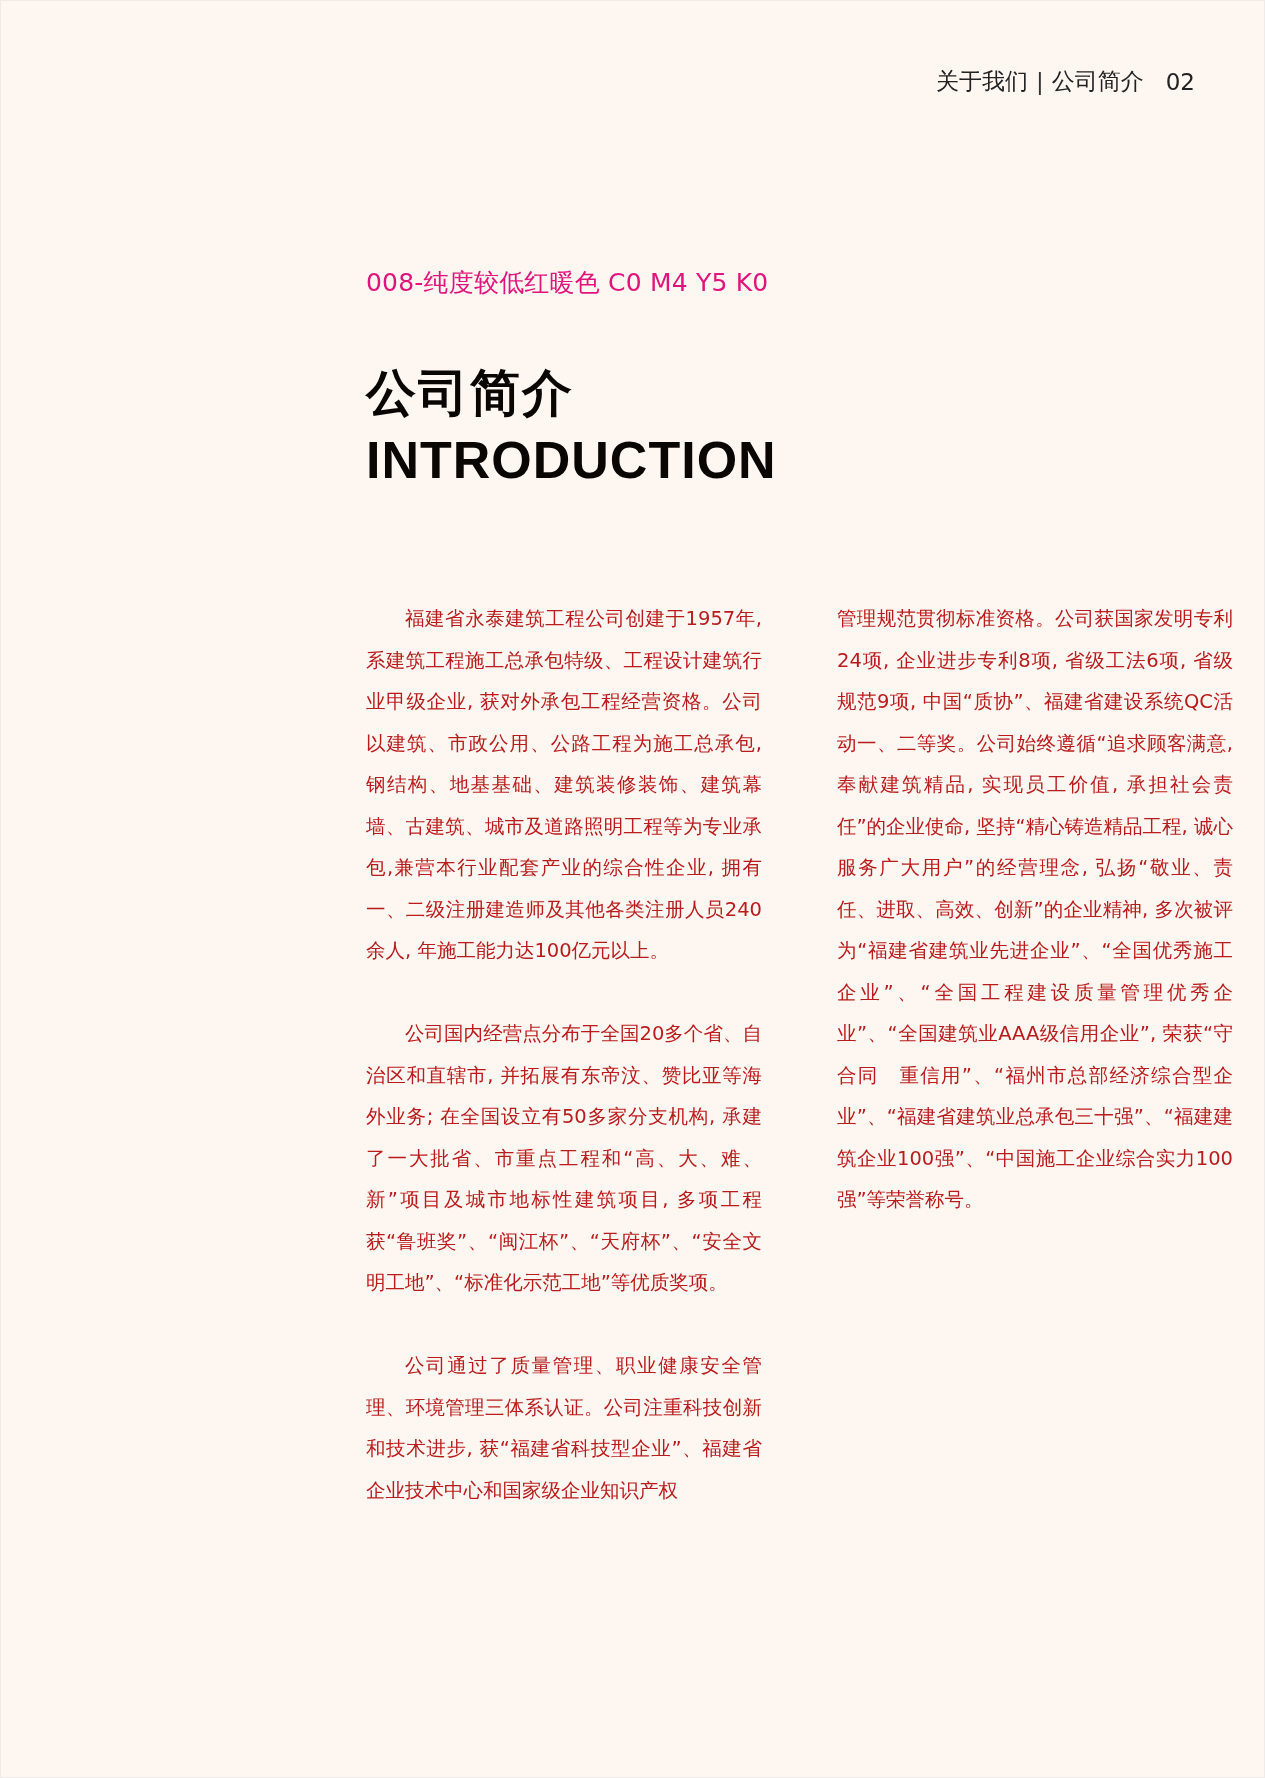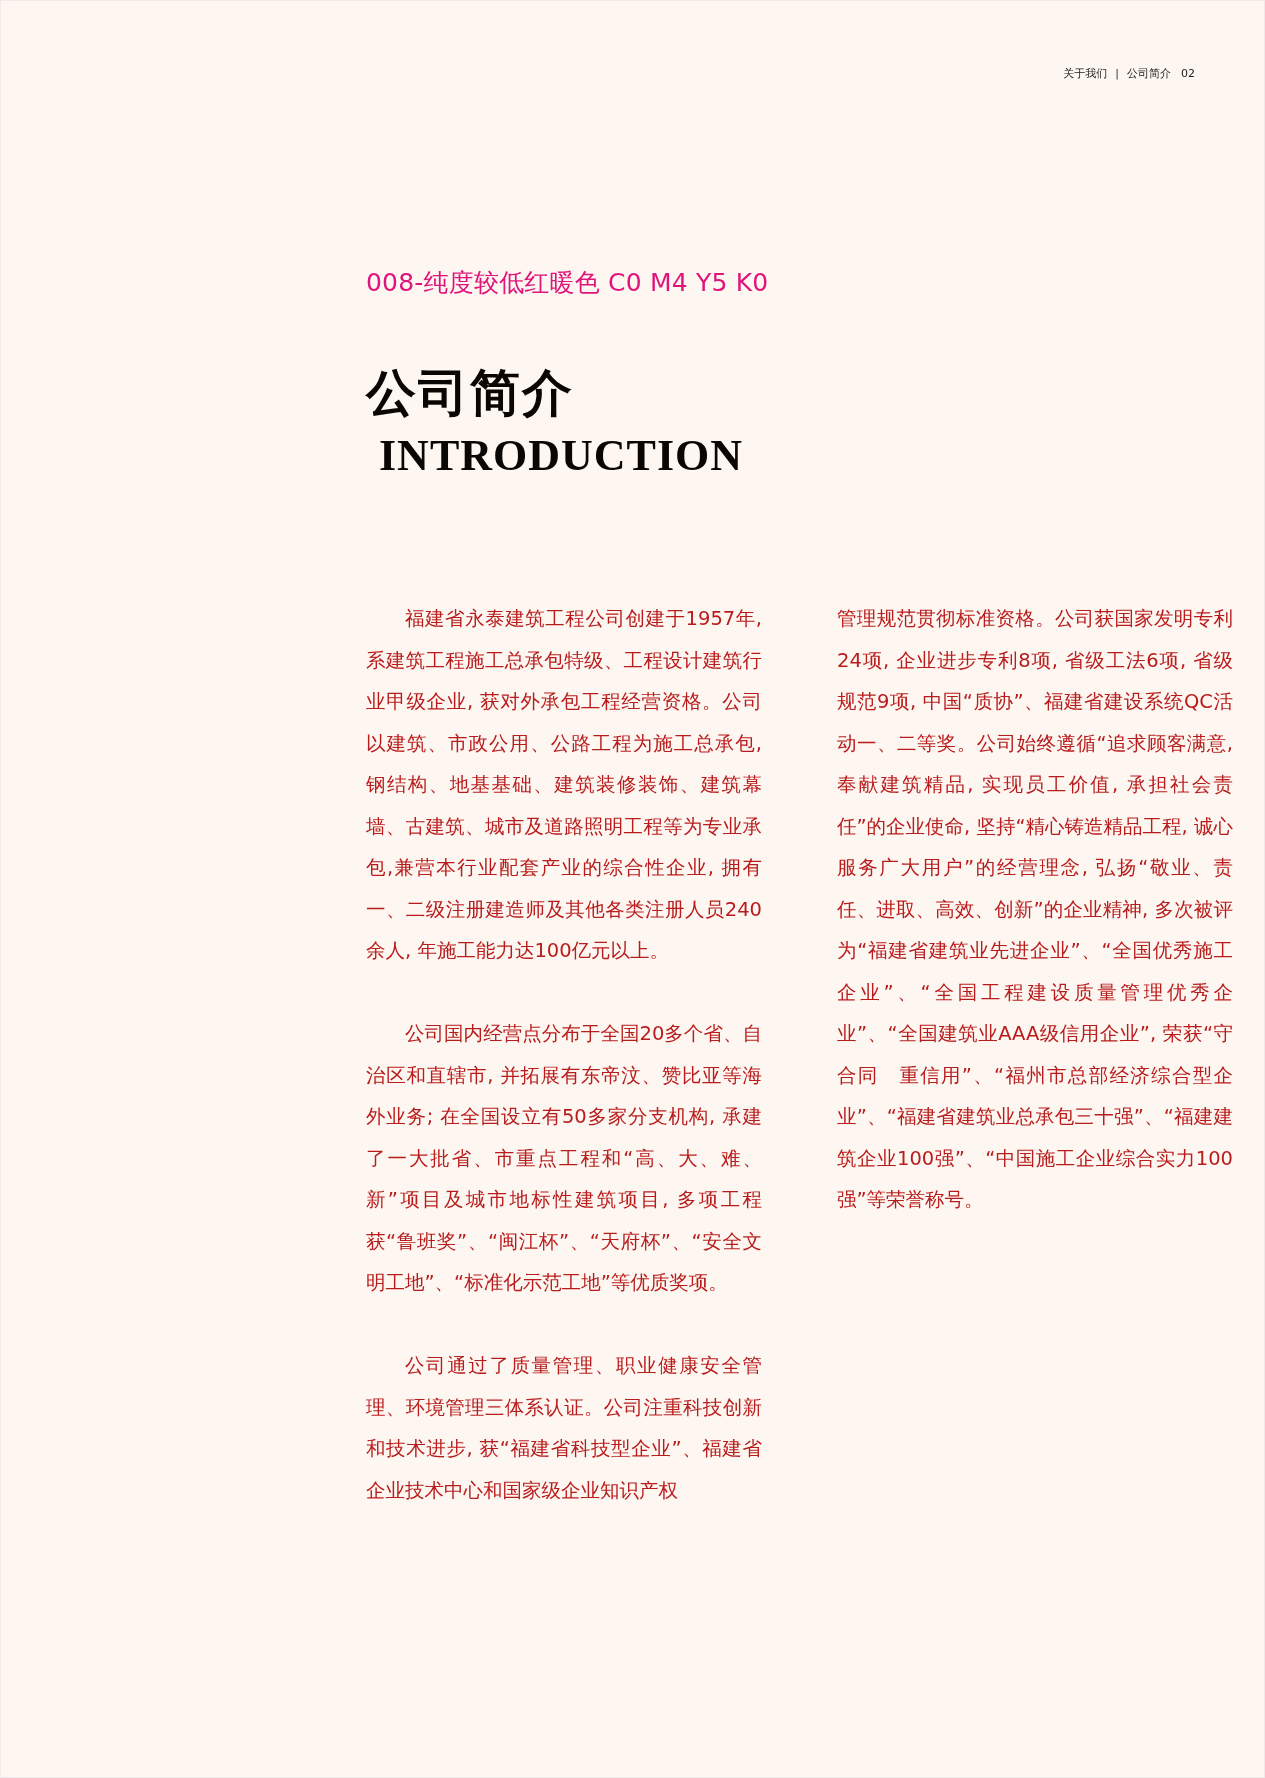--- a/index.html
+++ b/index.html
@@ -10,41 +10,41 @@
     overflow: hidden;
     font-family: "DejaVu Sans", "Liberation Sans", sans-serif;
     color: #222;
   }
   .page-edge {
     position: absolute; left: 0; top: 0; width: 1263px; height: 1776px;
     border: 1px solid #f0ebe8;
   }
   .running-header {
     position: absolute; top: 66px; right: 70px;
-    font-size: 11px; color: #222;
+    font-size: 23px; color: #222;
     display: flex; align-items: center; gap: 8px;
   }
   .running-header .sep { color: #333; }
-  .running-header .pgnum { margin-left: 2px; }
+  .running-header .pgnum { margin-left: 14px; }
   .color-label {
     position: absolute; left: 366px; top: 266px;
     font-size: 25px; color: #e0157b;
     font-family: "DejaVu Sans", sans-serif;
     letter-spacing: 0.2px;
   }
   .title-cn {
     position: absolute; left: 366px; top: 360px;
     font-family: "DejaVu Serif", "Liberation Serif", serif;
     font-weight: bold; font-size: 50px; color: #0a0604;
     letter-spacing: 2px;
   }
   .title-en {
-    position: absolute; left: 379px; top: 430px;
-    font-family: Liberation Serif, serif;
-    font-weight: bold; font-size: 44px; color: #0a0604;
+    position: absolute; left: 366px; top: 430px;
+    font-family: Liberation Sans, sans-serif;
+    font-weight: bold; font-size: 52px; color: #0a0604;
     letter-spacing: 1px;
   }
   .column {
     position: absolute; top: 598px; width: 396px;
     font-size: 19.5px; line-height: 41.5px; color: #b91c1c;
     text-align: justify;
     font-family: "DejaVu Sans", sans-serif;
   }
   .col-left { left: 366px; }
   .col-right { left: 837px; }

